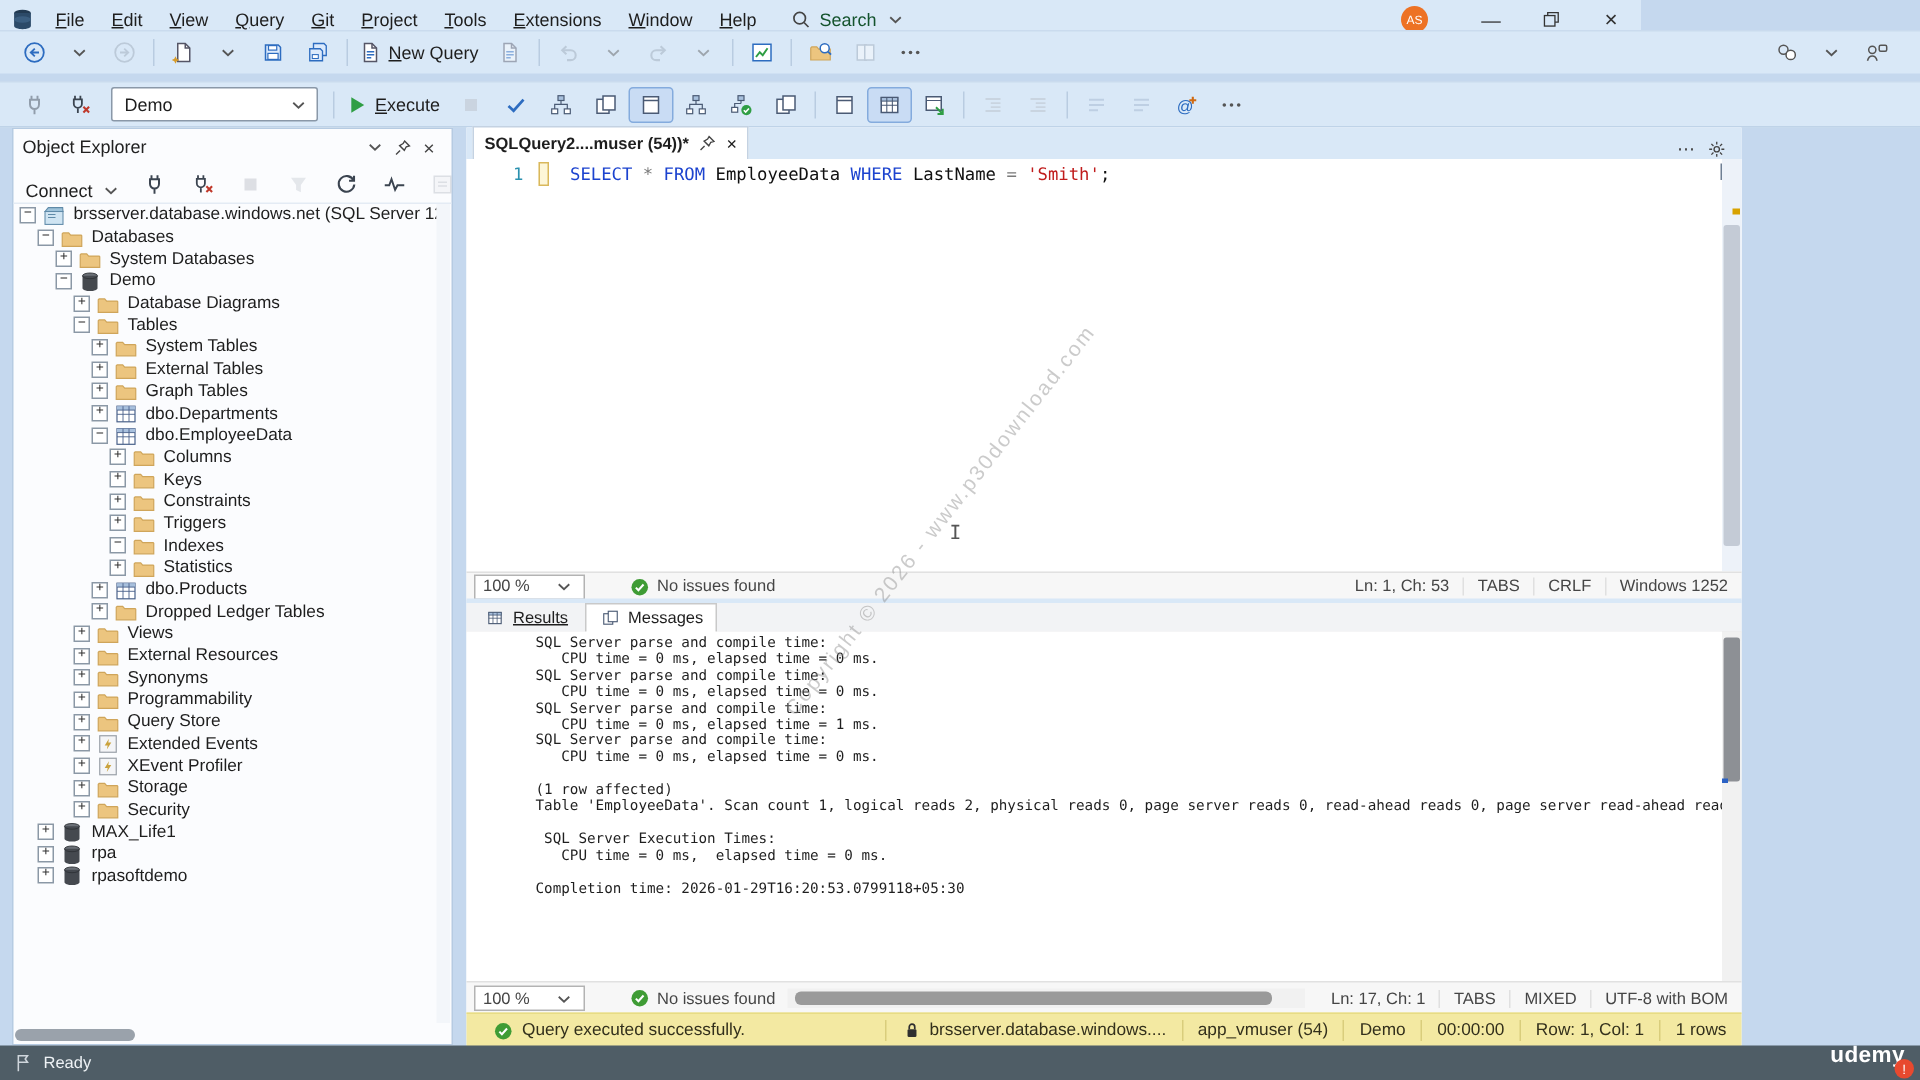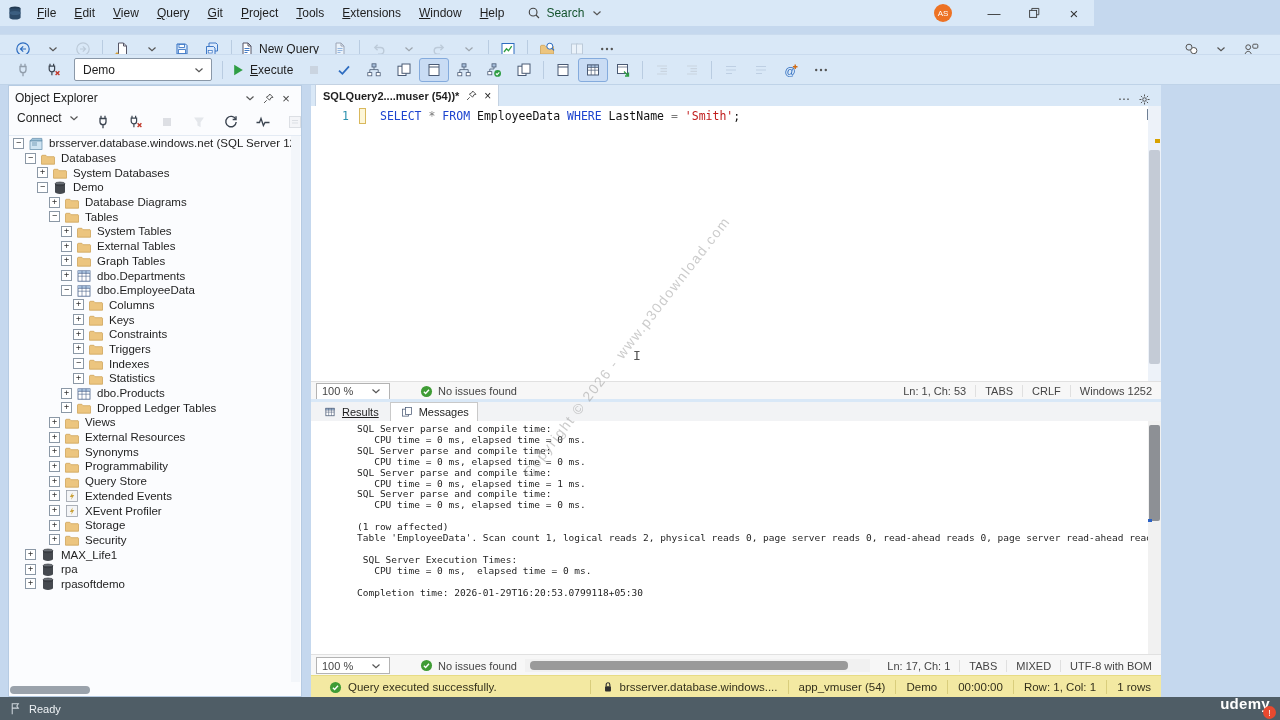--- a/index.html
+++ b/index.html
@@ -10,37 +10,37 @@
   svg{display:block}
   
   #titlebar{left:0;top:0;width:1094px;height:26px;background:#d9e8f7;display:flex;align-items:center}
   .menu-item{font-size:12px;padding:0 9px;line-height:26px;cursor:default}
   .menu-item u{text-decoration:underline}
   #search-box{display:flex;align-items:center;gap:5px;margin-left:14px;font-size:12px;color:#14532d}
   #avatar{width:18px;height:18px;border-radius:50%;background:#ed7224;color:#fff;font-size:8px;
           font-weight:normal;display:flex;align-items:center;justify-content:center;margin-right:22px}
   .wbtn{width:40px;height:26px;display:flex;align-items:center;justify-content:center;font-size:13px;color:#333}
   #toolbar1,#toolbar2{left:0;width:1280px;background:#d9e8f7;display:flex;align-items:center}
-  #toolbar1{top:34px;height:28px;border-top:1px solid #cadbee}
+  #toolbar1{top:20px;height:28px;border-top:1px solid #cadbee}
   #toolbar2{top:54px;height:29px;border-top:1px solid #cadbee;border-bottom:1px solid #bfd3e8}
   .tbtn{min-width:24px;height:22px;display:flex;align-items:center;justify-content:center;
         border:1px solid transparent;border-radius:3px;gap:4px;padding:0 2px}
   .tbtn.pressed{background:#c9dcf4;border-color:#84abdd}
   .tbtn.disabled{opacity:.45}
   .tbtn .lbl{font-size:12px;color:#1e1e1e;padding-right:3px;white-space:nowrap}
   .tb-sep{width:1px;height:18px;background:#b9cce1;margin:0 4px}
   .combobox{height:21px;background:#fff;border:1px solid #8a98a8;border-radius:2px;display:flex;
             align-items:center;font-size:12px;padding-left:8px;justify-content:space-between}
   
   #object-explorer{left:8px;top:85px;width:294px;height:612px;background:#fbfcfe;
                    border:1px solid #b6cbe2;box-sizing:border-box}
   #oe-header{height:24px;display:flex;align-items:center;padding:0 6px;font-size:12px;color:#222}
   #oe-header .sp{flex:1}
   .oe-hicon{width:18px;height:18px;display:flex;align-items:center;justify-content:center;color:#444;font-size:12px}
-  #oe-toolbar{height:25px;display:flex;align-items:flex-start;padding:0 4px;gap:2px;font-size:12px;border-bottom:1px solid #e4ebf4}
+  #oe-toolbar{height:25px;display:flex;align-items:flex-end;padding:0 4px;gap:2px;font-size:12px;border-bottom:1px solid #e4ebf4}
   #oe-tree{position:absolute;left:0;right:10px;top:50px;bottom:14px;overflow:hidden;font-size:11.5px}
   .trow{display:flex;align-items:center;height:14.7px;white-space:nowrap}
   .exp{width:9px;height:9px;border:1px solid #8b98a6;background:#fff;font-size:8.5px;line-height:7px;
        text-align:center;color:#333;margin-right:4px;flex:none;font-family:"DejaVu Sans Mono",monospace}
   .exp.none{visibility:hidden}
   .ticon{width:15px;height:15px;margin-right:4px;flex:none}
   .tlabel{padding:0 2px}
   .trow.sel .tlabel{background:#dcdcdc}
   #oe-vscroll{position:absolute;right:1px;top:50px;bottom:14px;width:9px;background:#f3f6fa}
   #oe-hscroll{position:absolute;left:1px;bottom:2px;width:80px;height:8px;background:#9aa2ab;border-radius:4px}

